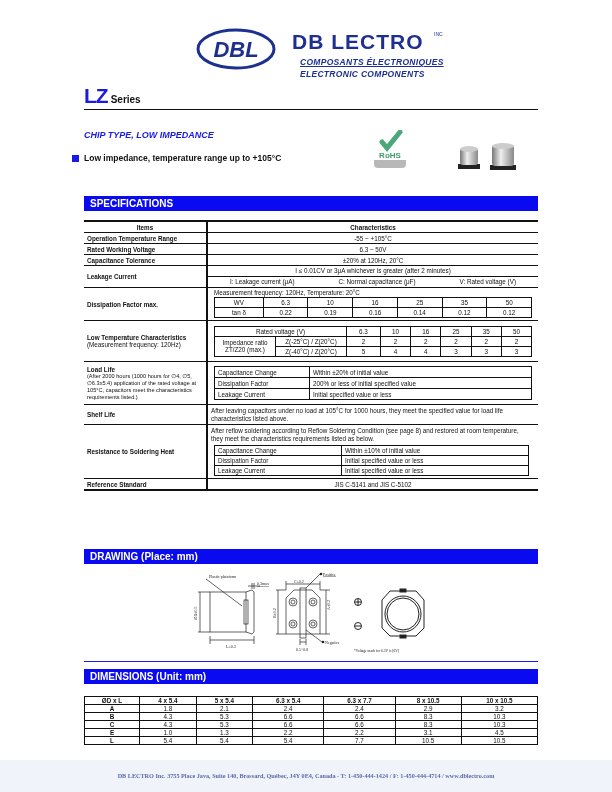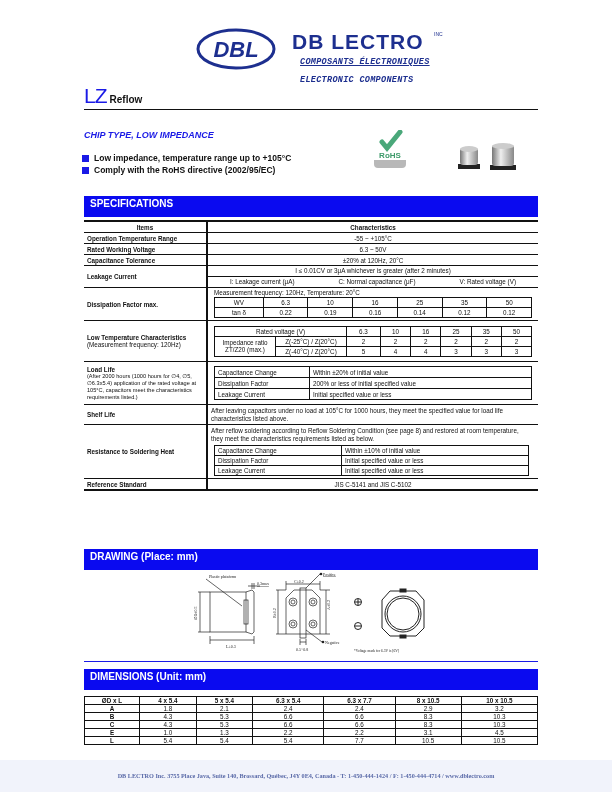--- a/index.html
+++ b/index.html
@@ -3,39 +3,39 @@
 <meta charset="utf-8">
 <style>
   html, body { margin:0; padding:0; background:#ffffff; }
   body { width:612px; height:792px; position:relative; overflow:hidden; font-family:"Liberation Sans", sans-serif; color:#111; }
   .abs { position:absolute; }
 
   
   .logo-oval { left:196px; top:28px; width:80px; height:42px; }
   .brand-name { left:292px; top:30px; font-family:"Liberation Sans", sans-serif; font-weight:bold; font-size:21px; color:#1d2f8f; letter-spacing:1px; }
   .brand-inc { left:434px; top:32px; font-size:5px; color:#1d2f8f; line-height:5px; width:6px; }
-  .brand-sub { left:300px; font-family:Liberation Mono, monospace; font-style:italic; font-weight:bold; font-size:8.5px; color:#1d2f8f; letter-spacing:0.3px; }
+  .brand-sub { left:300px; font-family:Liberation Sans, sans-serif; font-style:italic; font-weight:bold; font-size:8.5px; color:#1d2f8f; letter-spacing:0.3px; }
   .brand-sub.s1 { top:57px; text-decoration:underline; }
-  .brand-sub.s2 { top:75px;text-align:right; }
+  .brand-sub.s2 { top:69px;text-align:right; }
 
   
   .series { left:84px; top:84px; }
-  .series .lz { font-weight:400; font-size:21px; color:#1a1ae6; letter-spacing:-1px; }
+  .series .lz { font-weight:700; font-size:21px; color:#1a1ae6; letter-spacing:-1px; }
   .series .s { font-weight:bold; font-size:10px; color:#111; margin-left:3px; }
   .series-rule { left:84px; top:109px; width:454px; height:1px; background:#111; }
 
   .chip-title { left:84px; top:130px; font-weight:bold; font-size:9px; color:#1a1ae6;font-style:italic; }
-  .features { left:82px; top:152px; font-weight:bold; font-size:8.5px; line-height:12px;text-align:right; }
+  .features { left:72px; top:152px; font-weight:bold; font-size:8.5px; line-height:12px;text-align:right; }
   .features .fi { display:flex; align-items:center; }
   .features .sq { width:7px; height:7px; background:#1a1ae6; margin-right:5px; display:inline-block; }
 
   .rohs { left:368px; top:130px; width:44px; height:40px; }
   .caps { left:452px; top:142px; width:80px; height:30px; }
 
-  .bar { left:84px; width:454px; height:21px; background:#0a0af0; color:#fff; font-weight:bold; font-size:10px; line-height:15px; padding-left:6px; box-sizing:border-box; }
+  .bar { left:84px; width:454px; height:15px; background:#0a0af0; color:#fff; font-weight:bold; font-size:10px; line-height:15px; padding-left:6px; box-sizing:border-box; }
 
   
   table { border-collapse:collapse; }
   .spec { left:84px; top:220px; width:454px; font-size:6.3px; }
   .spec td { padding:0 3px; vertical-align:middle; }
   .spec .lc { width:116px; font-weight:bold; border-right:2px solid #111; }
   .spec tr.r td { border-bottom:1px solid #111; }
   .spec tr.hdr td { border-top:2px solid #111; border-bottom:1px solid #111; text-align:center; font-weight:bold; height:10px; }
   .spec .rc { text-align:center; }
   .spec .note { font-weight:normal; }
@@ -65,33 +65,29 @@
 <svg class="abs logo-oval" viewBox="0 0 80 42">
   <ellipse cx="40" cy="21" rx="38" ry="19" fill="none" stroke="#1d2f8f" stroke-width="3"></ellipse>
   <text x="40" y="29" text-anchor="middle" font-family="Liberation Sans, sans-serif" font-size="22" font-weight="bold" font-style="italic" fill="#1d2f8f">DBL</text>
 </svg>
 <div class="abs brand-name">DB LECTRO</div>
 <div class="abs brand-inc">INC</div>
 <div class="abs brand-sub s1">COMPOSANTS ÉLECTRONIQUES</div>
 <div class="abs brand-sub s2">ELECTRONIC COMPONENTS</div>
 
 <div class="abs series">
-  <span class="lz">LZ</span><span class="s">Reflow</span>
+  <span class="lz">LZ</span><span class="s">Series</span>
 </div>
 <div class="abs series-rule"></div>
 
 <div class="abs chip-title">CHIP TYPE, LOW IMPEDANCE</div>
 <div class="abs features">
   <div class="fi">
       <span class="sq"></span>
       <span>Low impedance, temperature range up to +105°C</span>
-    </div>
-  <div class="fi">
-      <span class="sq"></span>
-      <span>Comply with the RoHS directive (2002/95/EC)</span>
     </div>
 </div>
 
 <svg class="abs rohs" viewBox="0 0 44 40">
   <rect x="6" y="18" width="32" height="20" rx="4" fill="#b8b8b8"></rect>
   <rect x="6" y="16" width="32" height="14" fill="#ffffff"></rect>
   <path d="M14 12 L19 18 L32 2" fill="none" stroke="#4aa87a" stroke-width="5" stroke-linecap="round"></path>
   <text x="22" y="28" text-anchor="middle" font-family="Liberation Sans, sans-serif" font-size="8" font-weight="bold" fill="#3d9a6a">RoHS</text>
 </svg>
 

